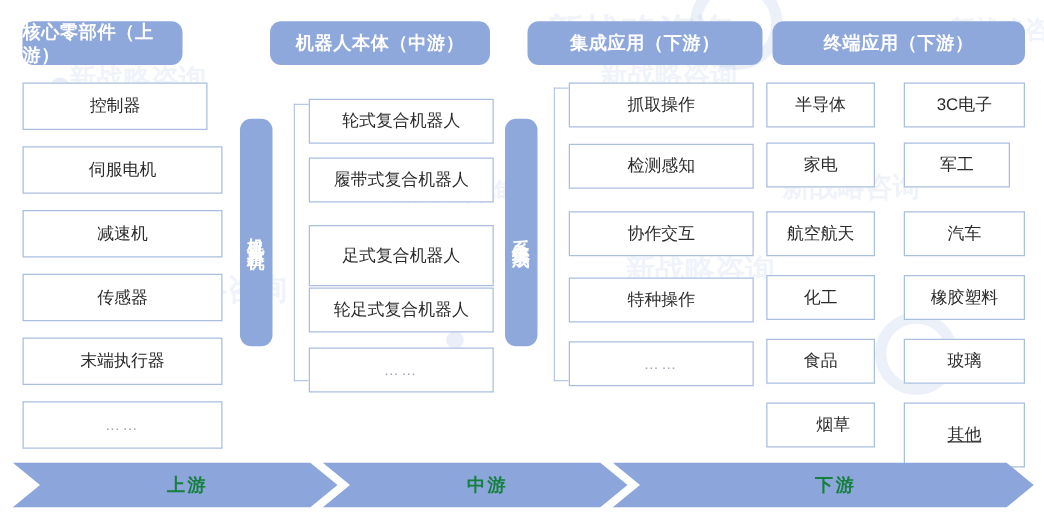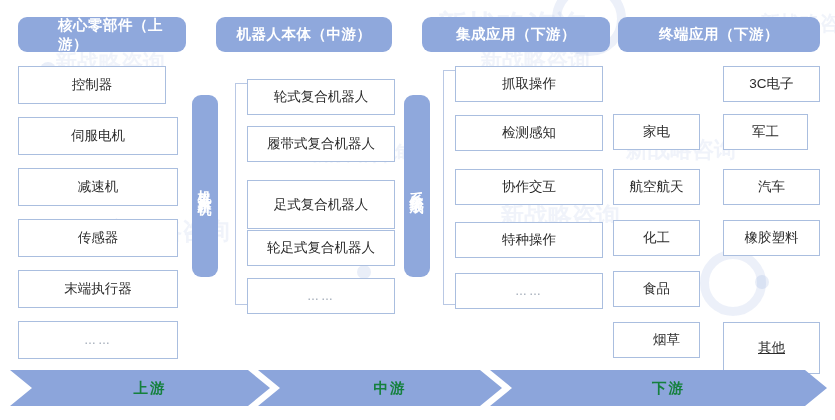--- a/index.html
+++ b/index.html
@@ -80,21 +80,21 @@
   <div class="wm-dot" style="left:755px;top:275px;width:14px;height:14px;"></div>
   <div class="wm" style="left:437px;top:6px;font-size:30px;">新战略咨询</div>
   <div class="wm" style="left:55px;top:48px;font-size:22px;">新战略咨询</div>
   <div class="wm" style="left:480px;top:45px;font-size:22px;">新战略咨询</div>
   <div class="wm" style="left:110px;top:215px;font-size:24px;">新战略咨询</div>
   <div class="wm" style="left:500px;top:200px;font-size:24px;">新战略咨询</div>
   <div class="wm" style="left:626px;top:135px;font-size:22px;">新战略咨询</div>
   <div class="wm" style="left:310px;top:140px;font-size:20px;">新战略咨询</div>
   <div class="wm" style="left:760px;top:10px;font-size:20px;">新战略咨询</div>
 
-  <div class="hdr" style="left:18px;top:17px;width:128px;padding-left:40px;">核心零部件（上游）</div>
+  <div class="hdr" style="left:18px;top:17px;width:128px;">核心零部件（上游）</div>
   <div class="hdr" style="left:216px;top:17px;width:176px;">机器人本体（中游）</div>
   <div class="hdr" style="left:422px;top:17px;width:188px;">集成应用（下游）</div>
   <div class="hdr" style="left:618px;top:17px;width:202px;">终端应用（下游）</div>
 
   <div class="box" style="left:18px;top:66px;width:148px;height:38px;">控制器</div>
   <div class="box" style="left:18px;top:117px;width:160px;height:38px;">伺服电机</div>
   <div class="box" style="left:18px;top:168px;width:160px;height:38px;">减速机</div>
   <div class="box" style="left:18px;top:219px;width:160px;height:38px;">传感器</div>
   <div class="box" style="left:18px;top:270px;width:160px;height:38px;">末端执行器</div>
   <div class="box dots" style="left:18px;top:321px;width:160px;height:38px;">……</div>
@@ -112,30 +112,32 @@
   <div class="vlabel" style="left:404px;top:95px;width:26px;height:182px;">系统集成</div>
 
   <div class="bracket" style="left:443px;top:70px;width:12px;height:235px;"></div>
 
   <div class="box" style="left:455px;top:66px;width:148px;height:36px;">抓取操作</div>
   <div class="box" style="left:455px;top:115px;width:148px;height:36px;">检测感知</div>
   <div class="box" style="left:455px;top:169px;width:148px;height:36px;">协作交互</div>
   <div class="box" style="left:455px;top:222px;width:148px;height:36px;">特种操作</div>
   <div class="box dots" style="left:455px;top:273px;width:148px;height:36px;">……</div>
 
+  <div class="box" style="left:613px;top:66px;width:87px;height:36px;">半导体</div>
   <div class="box" style="left:613px;top:114px;width:87px;height:36px;">家电</div>
   <div class="box" style="left:613px;top:169px;width:87px;height:36px;">航空航天</div>
   <div class="box" style="left:613px;top:220px;width:87px;height:36px;">化工</div>
   <div class="box" style="left:613px;top:271px;width:87px;height:36px;">食品</div>
   <div class="box" style="left:613px;top:322px;width:87px;height:36px;padding-left:20px;">烟草</div>
 
   <div class="box" style="left:723px;top:66px;width:97px;height:36px;">3C电子</div>
   <div class="box" style="left:723px;top:114px;width:85px;height:36px;">军工</div>
   <div class="box" style="left:723px;top:169px;width:97px;height:36px;">汽车</div>
   <div class="box" style="left:723px;top:220px;width:97px;height:36px;">橡胶塑料</div>
+  <div class="box" style="left:723px;top:271px;width:97px;height:36px;">玻璃</div>
   <div class="box" style="left:723px;top:322px;width:97px;height:52px;text-decoration:underline;">其他</div>
 
   <div class="band">
     <svg width="835" height="36" viewBox="0 0 835 36" style="position:absolute;left:0;top:0;">
 
       <polygon points="10,0 248,0 270,18 248,36 10,36 32,18" fill="#8ca5db"></polygon>
 
       <polygon points="258,0 480,0 502,18 480,36 258,36 280,18" fill="#8ca5db"></polygon>
 
       <polygon points="490,0 805,0 827,18 805,36 490,36 512,18" fill="#8ca5db"></polygon>

